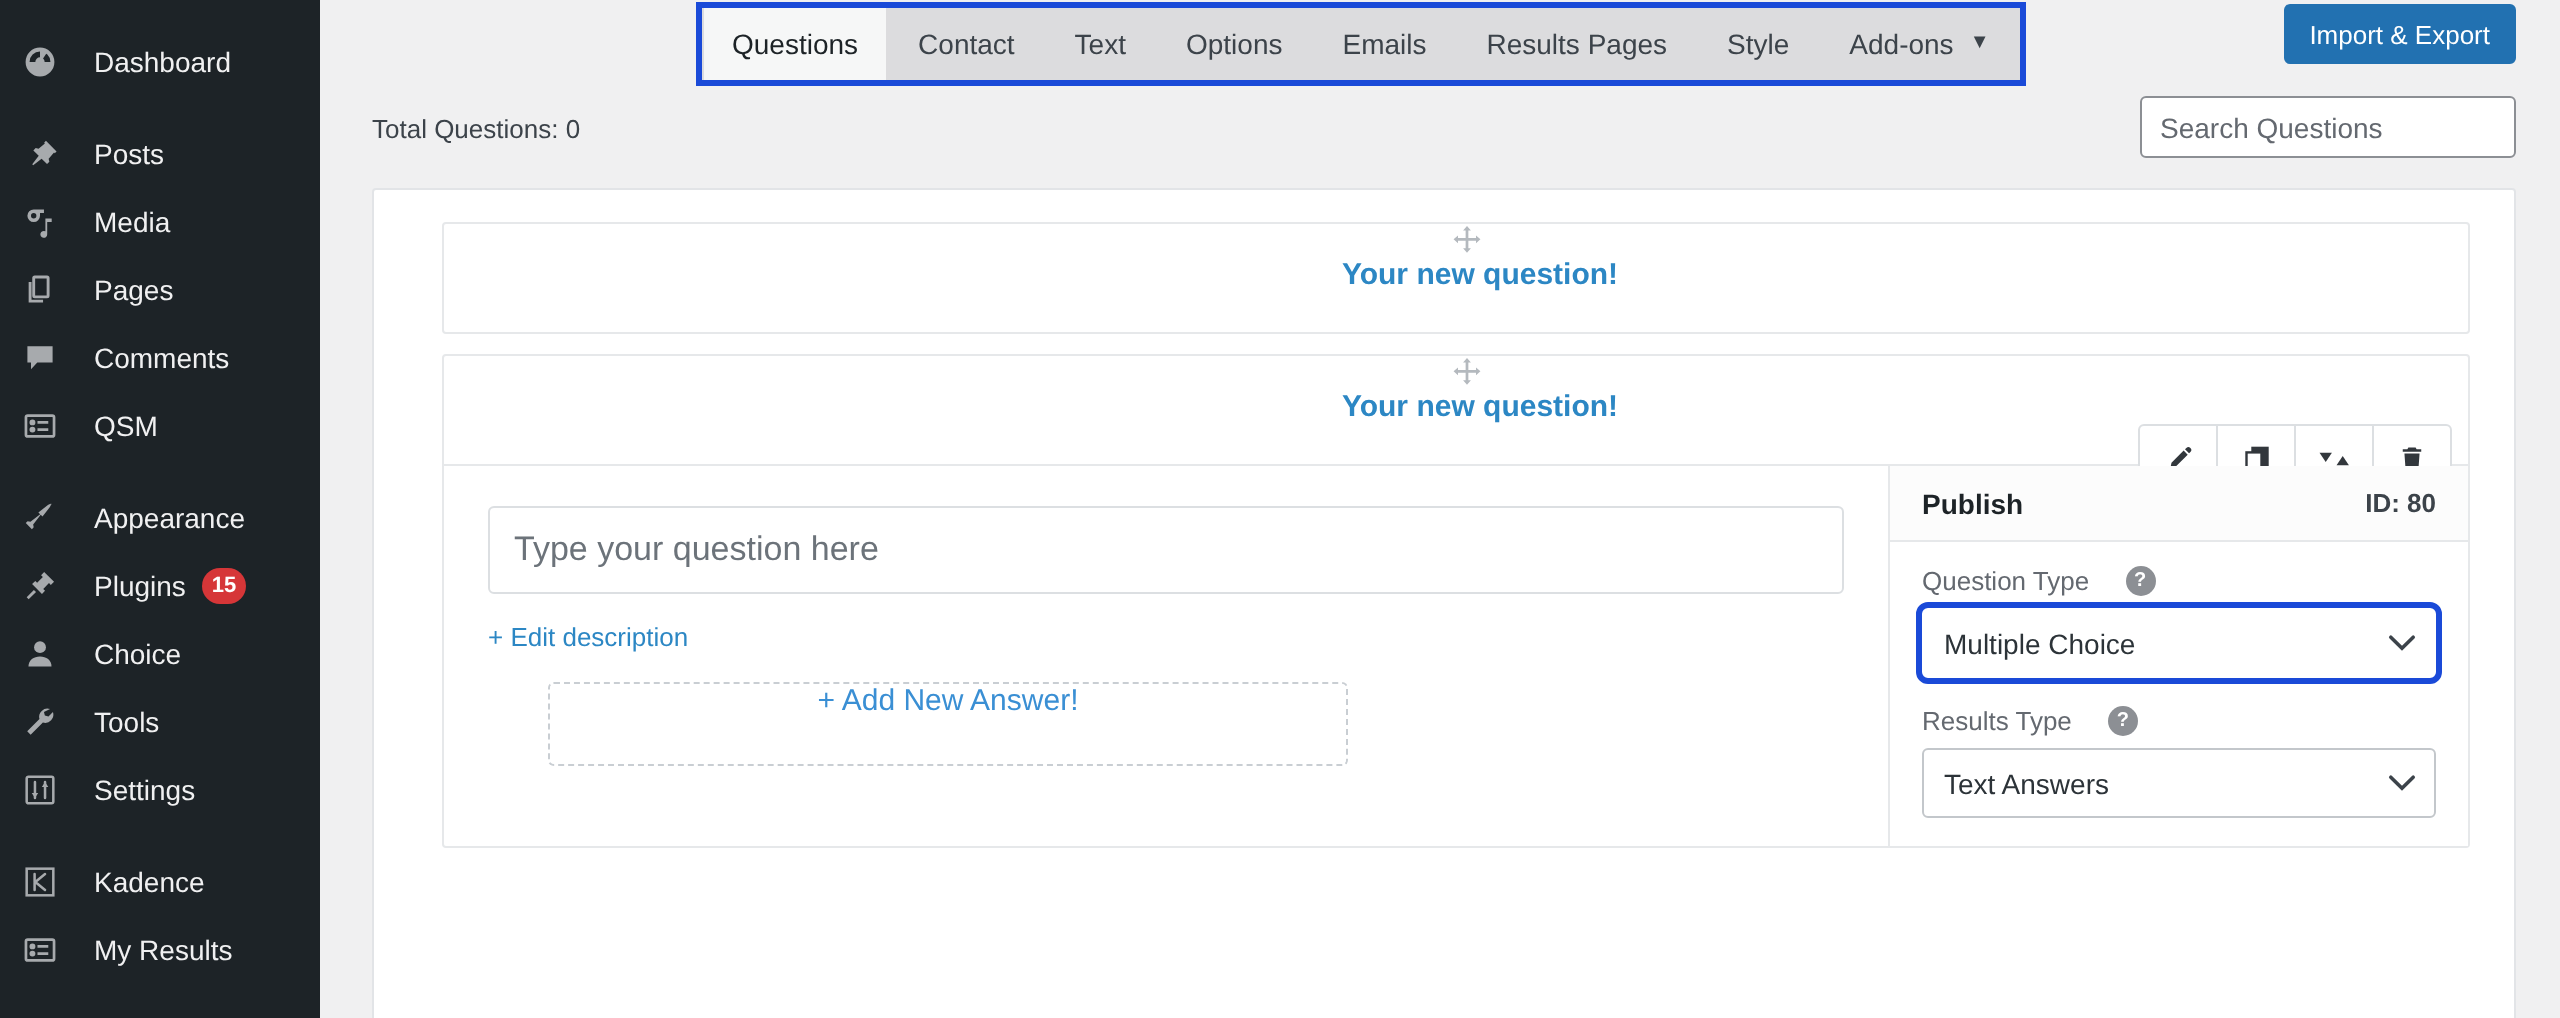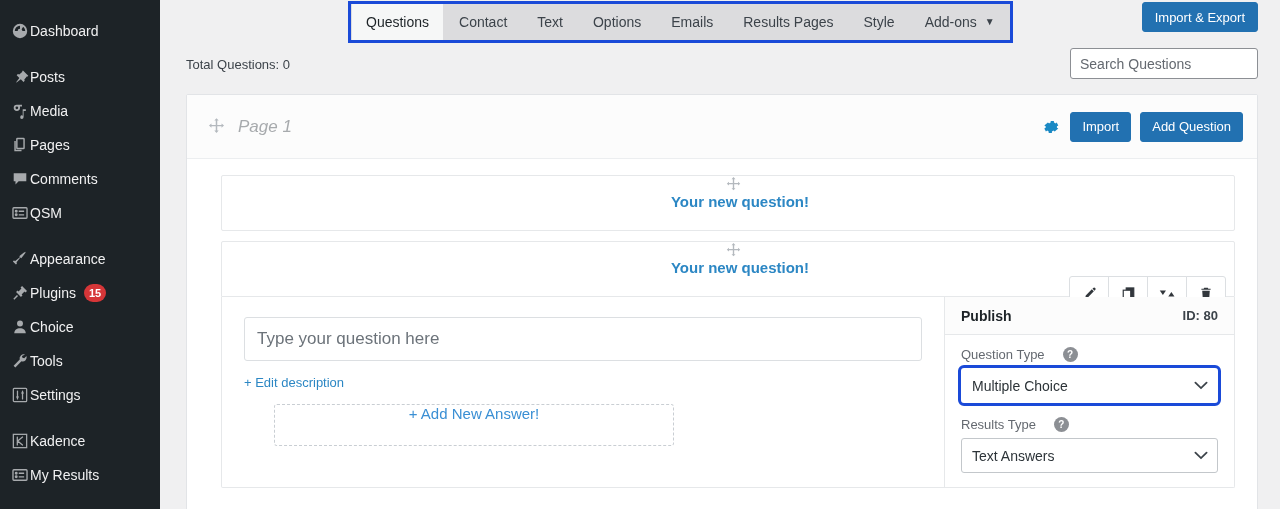--- a/index.html
+++ b/index.html
@@ -23,21 +23,21 @@
   }
   .menu-item {
     display: flex; align-items: center;
     height: 34px;
     padding-left: 10px;
     font-size: 14px;
     color: #f0f0f1;
     cursor: pointer;
     position: relative;
   }
-  .menu-item .mi-label { margin-left: 0; line-height: 1; white-space: nowrap; }
+  .menu-item .mi-label { margin-left: 17px; line-height: 1; white-space: nowrap; }
   .menu-gap { height: 12px; }
   .mi-icon {
     width: 20px; height: 20px;
     display: inline-flex; align-items: center; justify-content: center;
     color: #a7aaad;
     flex: 0 0 20px;
   }
   .mi-icon svg { display: block; }
   .badge {
     display: inline-flex; align-items: center; justify-content: center;
@@ -460,43 +460,20 @@
       </div>
     </div>
 
     <div class="subbar">
       <span class="total-q">Total Questions: 0</span>
       <input class="search-input" type="text" placeholder="Search Questions" style="">
     </div>
 
     <div class="page-card">
 
-      <div class="page-header">
-        <span class="drag-icon">
-          <svg width="19" height="19" viewBox="0 0 20 20" fill="currentColor">
-              <path d="M10 1.2l2.3 2.6h-1.5v4.5h4.5V6.8L17.9 9 15.3 11.3V9.8h-4.5v4.5h1.5L10 16.9l-2.3-2.6h1.5V9.8H4.7v1.5L2.1 9 4.7 6.8v1.5h4.5V3.8H7.7z"></path>
-            </svg>
-        </span>
-        <span class="page-title">Page 1</span>
-
-        <div class="page-header-actions">
-          <span class="gear-btn">
-            <svg width="20" height="20" viewBox="0 0 20 20" fill="currentColor">
-                <path d="M10 6.6a3.4 3.4 0 100 6.8 3.4 3.4 0 000-6.8zm0 5a1.6 1.6 0 110-3.2 1.6 1.6 0 010 3.2z"></path>
-                <path d="M17.3 11.6l-1.4-.8a6 6 0 000-1.6l1.4-.8-1.6-2.8-1.4.8a6 6 0 00-1.4-.8V4h-3.2v1.6a6 6 0 00-1.4.8l-1.4-.8L3.3 8.4l1.4.8a6 6 0 000 1.6l-1.4.8 1.6 2.8 1.4-.8a6 6 0 001.4.8V16h3.2v-1.6a6 6 0 001.4-.8l1.4.8z"></path>
-              </svg>
-          </span>
-          <div class="blue-btn">
-            <span>Import</span>
-          </div>
-          <div class="blue-btn">
-            <span>Add Question</span>
-          </div>
-        </div>
-      </div>
 
       <div class="q-area">
 
         <div class="q-row">
           <span class="drag-icon">
             <svg width="17" height="17" viewBox="0 0 20 20" fill="currentColor">
                 <path d="M10 1.2l2.3 2.6h-1.5v4.5h4.5V6.8L17.9 9 15.3 11.3V9.8h-4.5v4.5h1.5L10 16.9l-2.3-2.6h1.5V9.8H4.7v1.5L2.1 9 4.7 6.8v1.5h4.5V3.8H7.7z"></path>
               </svg>
           </span>
           <span class="q-row-title">Your new question!</span>

